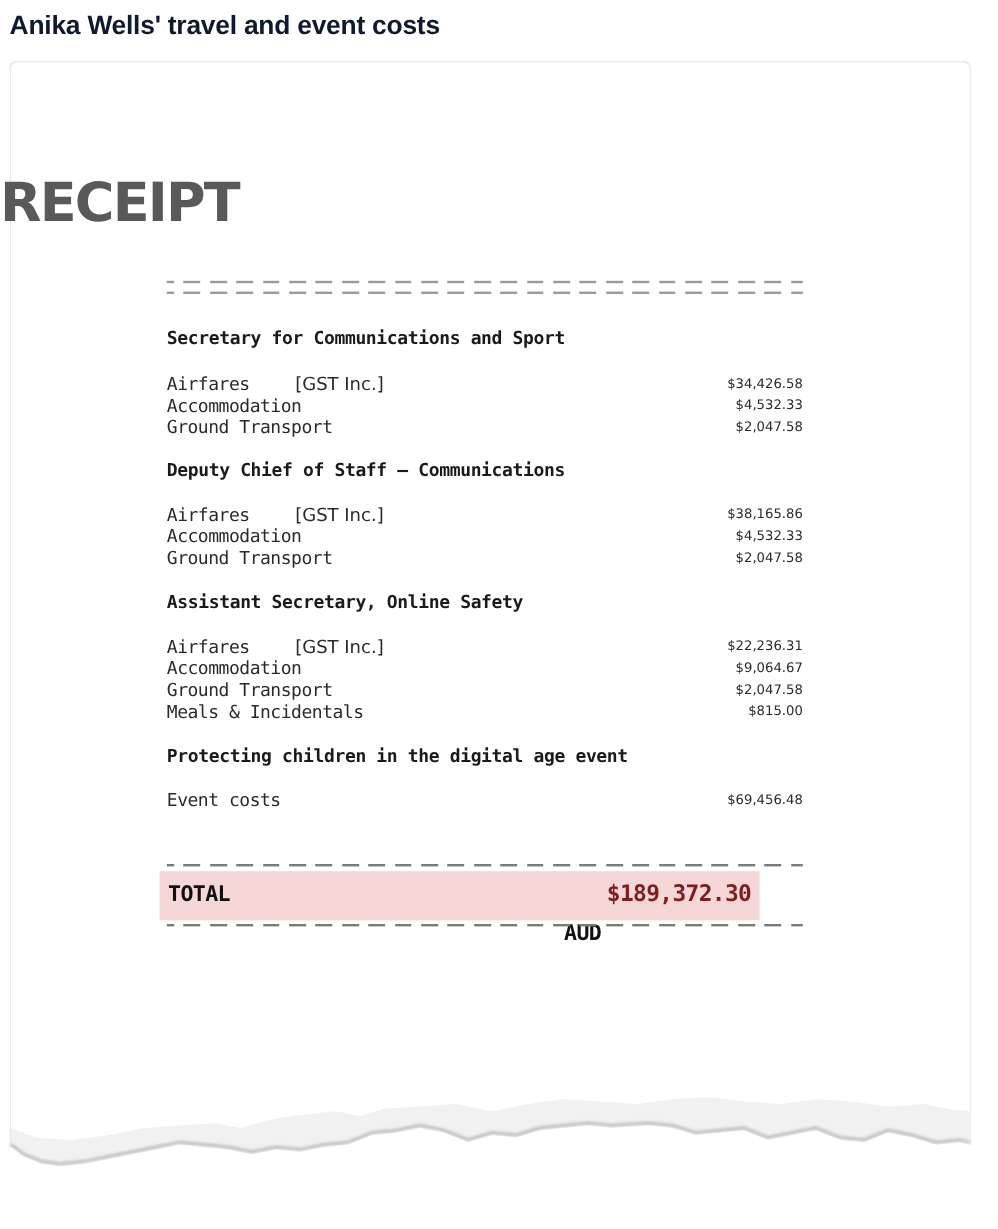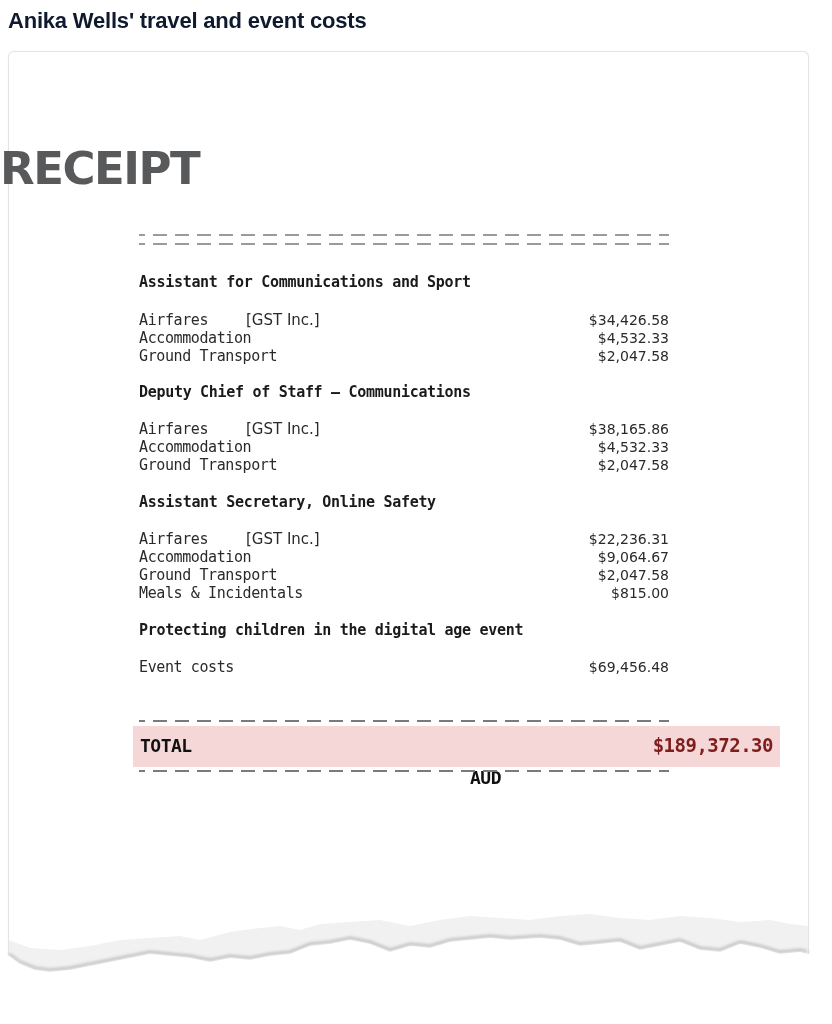--- a/index.html
+++ b/index.html
@@ -53,24 +53,24 @@
     }
 
     .row {
       position: absolute; left: 139px; width: 530px; height: 18px;
       font-family: "DejaVu Sans Mono", monospace;
       font-size: 15px; color: #2a2a2a; letter-spacing: -0.4px;
       line-height: 18px;
     }
     .row .label { position: absolute; left: 0; top: 0; white-space: pre; }
     .row .note { position: absolute; left: 107px; top: 0; font-family: "DejaVu Sans", sans-serif; font-size: 15px; letter-spacing: 0; text-align: right; }
-    .row .amount { position: absolute; right: 0; top: 0; font-family: "DejaVu Sans", sans-serif; font-size: 14px; letter-spacing: 0; }
+    .row .amount { position: absolute; right: 0; top: 0; font-family: "DejaVu Sans", sans-serif; font-size: 11px; letter-spacing: 0; }
 
     .total-bar {
-      position: absolute; left: 133px; top: 726px; width: 647px; height: 41px;
+      position: absolute; left: 133px; top: 726px; width: 500px; height: 41px;
       background: #f5d7d8;
     }
     .total-label {
       position: absolute; left: 7px; top: 9px;
       font-family: "DejaVu Sans Mono", monospace; font-weight: bold;
       font-size: 18px; color: #111; letter-spacing: -0.5px;
     }
     .total-currency {
       position: absolute; left: 337px; top: 9px;
       font-family: "DejaVu Sans Mono", monospace; font-weight: bold;
@@ -101,21 +101,21 @@
   <path d="M9 74 L20 82 L35 88 L50 90 L70 88 L90 84 L110 80 L130 76 L150 72 L170 74 L190 76 L210 80 L230 76 L250 78 L270 74 L290 72 L310 64 L330 62 L350 58 L370 62 L390 70 L410 64 L430 66 L450 60 L470 58 L490 56 L510 58 L540 56 L560 58 L580 64 L600 62 L620 60 L640 68 L660 64 L680 60 L700 68 L720 70 L740 62 L760 66 L780 72 L800 70 L808 72" fill="none" stroke="#b8b8b8" stroke-width="2.5" filter="url(#blur1)"></path>
 
   <path d="M0 144 L0 70 L9 74 L20 82 L35 88 L50 90 L70 88 L90 84 L110 80 L130 76 L150 72 L170 74 L190 76 L210 80 L230 76 L250 78 L270 74 L290 72 L310 64 L330 62 L350 58 L370 62 L390 70 L410 64 L430 66 L450 60 L470 58 L490 56 L510 58 L540 56 L560 58 L580 64 L600 62 L620 60 L640 68 L660 64 L680 60 L700 68 L720 70 L740 62 L760 66 L780 72 L800 70 L808 72 L832 72 L832 144 Z" fill="#ffffff" transform="translate(0,2)"></path>
 </svg>
 
 <div class="receipt-heading">RECEIPT</div>
 
 <div class="dash d1"></div>
 <div class="dash d2"></div>
 
-<div class="section-title" style="top:273px;">Assistant for Communications and Sport</div>
+<div class="section-title" style="top:273px;">Secretary for Communications and Sport</div>
 <div class="row" style="top:311px;">
   <span class="label">Airfares</span>
   <span class="note">[GST Inc.]</span>
   <span class="amount">$34,426.58</span>
 </div>
 <div class="row" style="top:329px;">
   <span class="label">Accommodation</span>
   <span class="amount">$4,532.33</span>
 </div>
 <div class="row" style="top:347px;">

